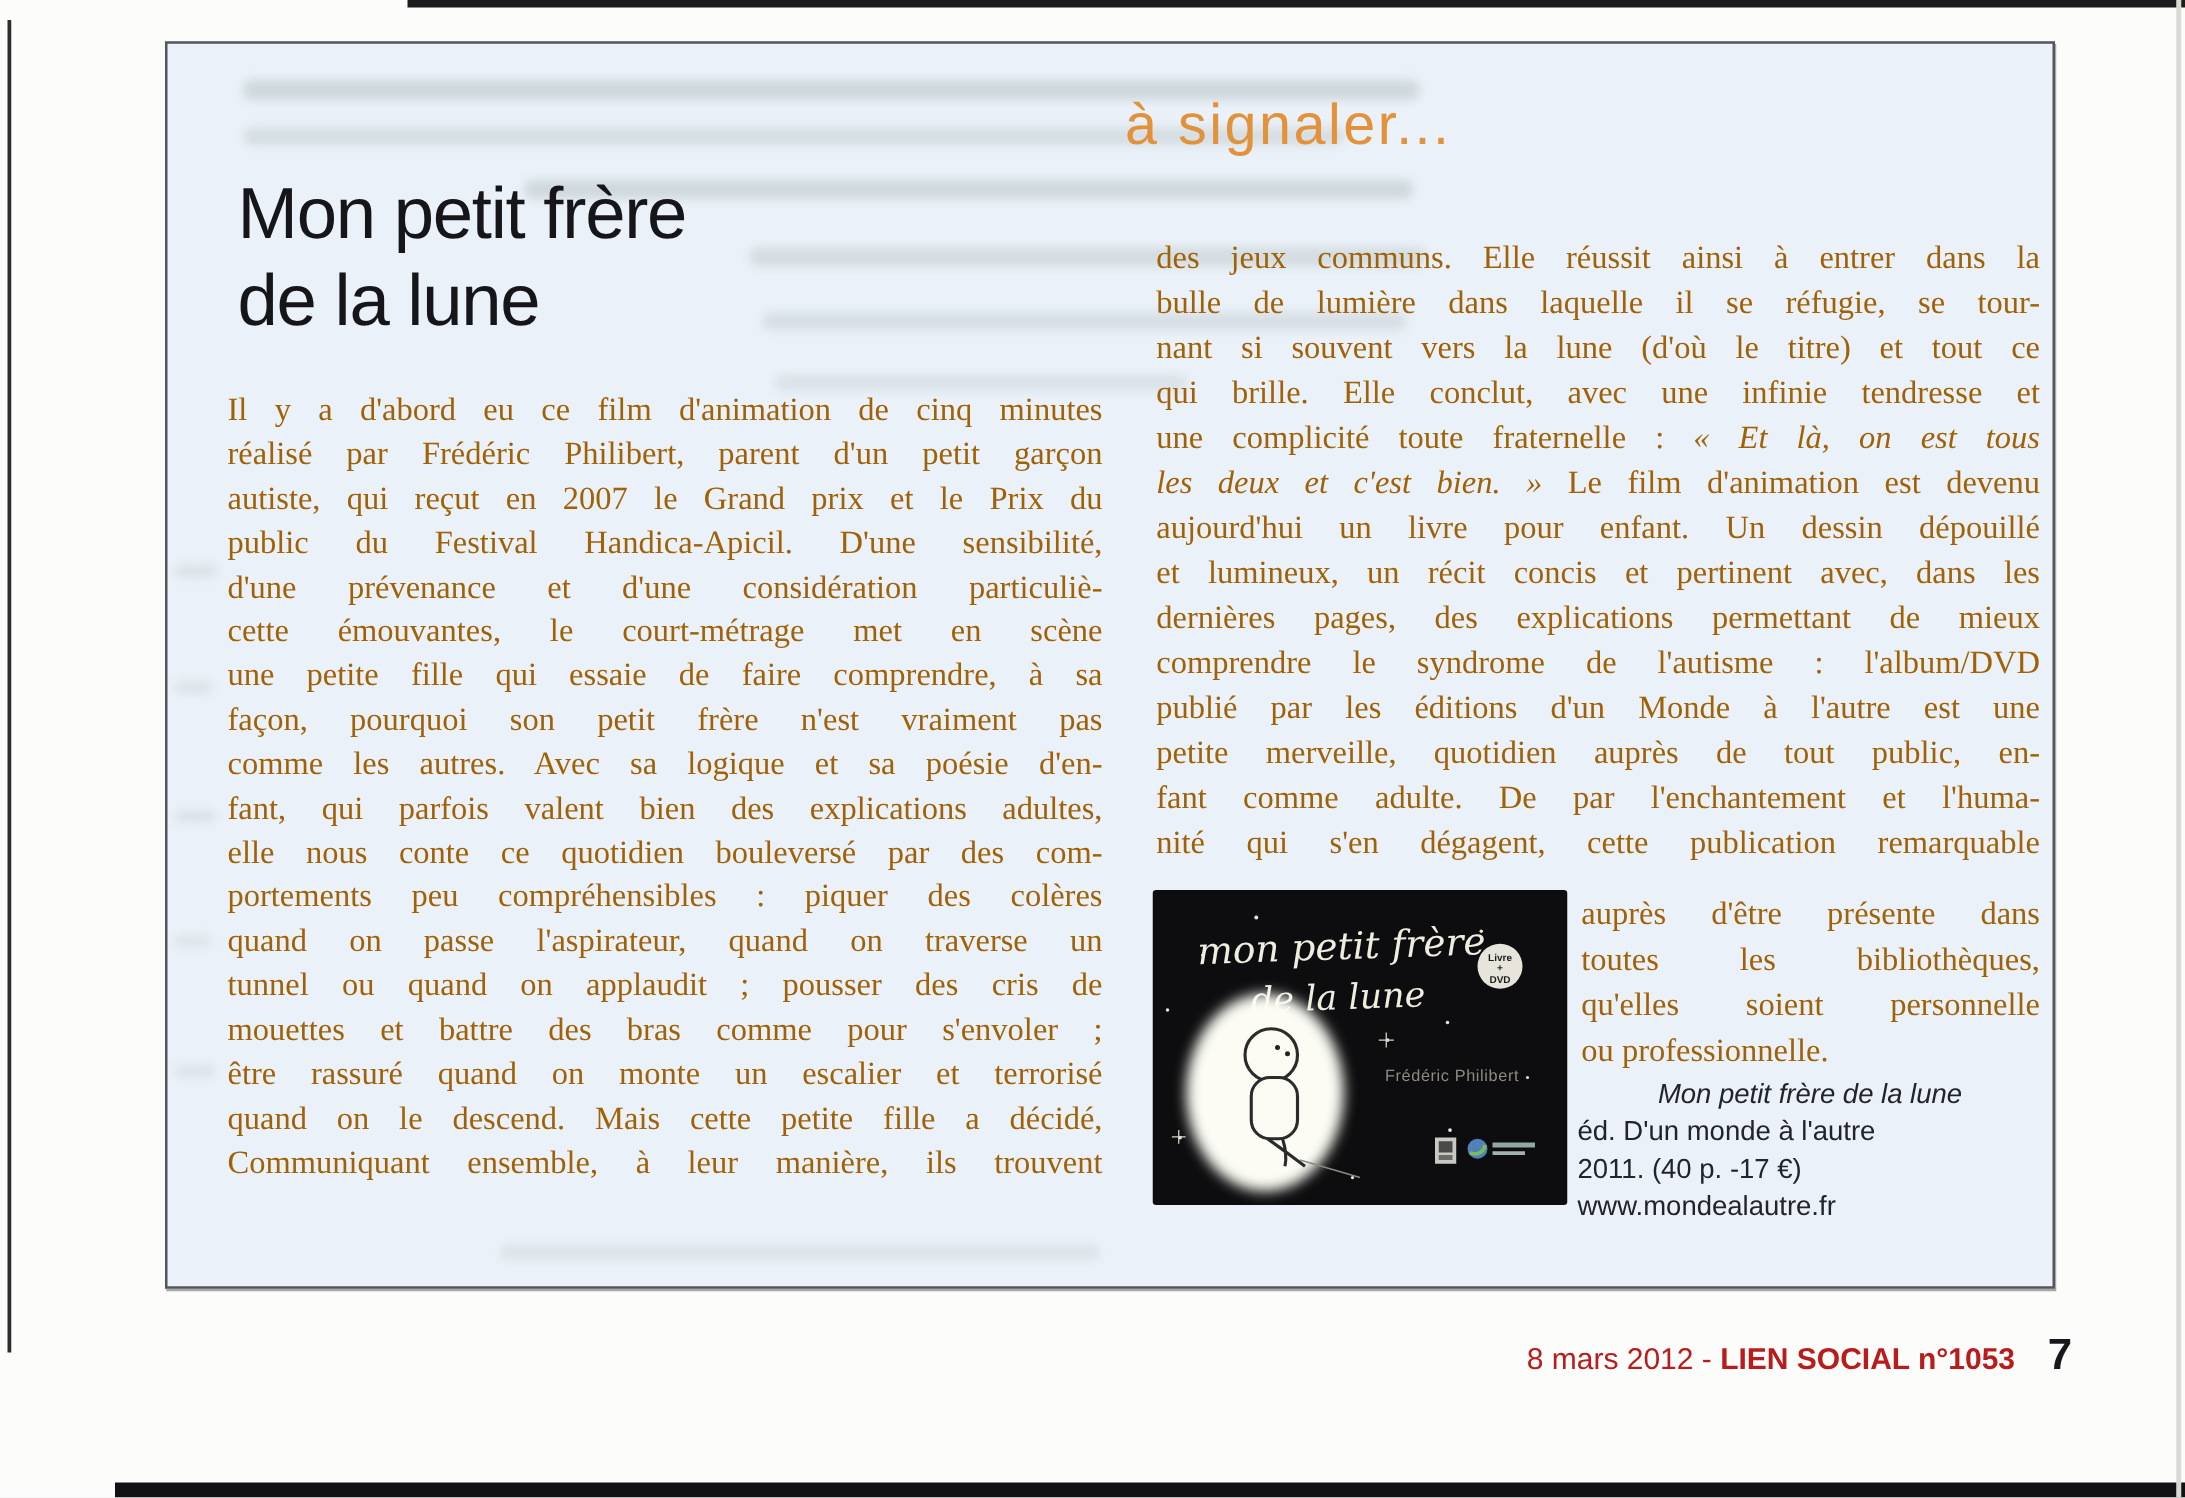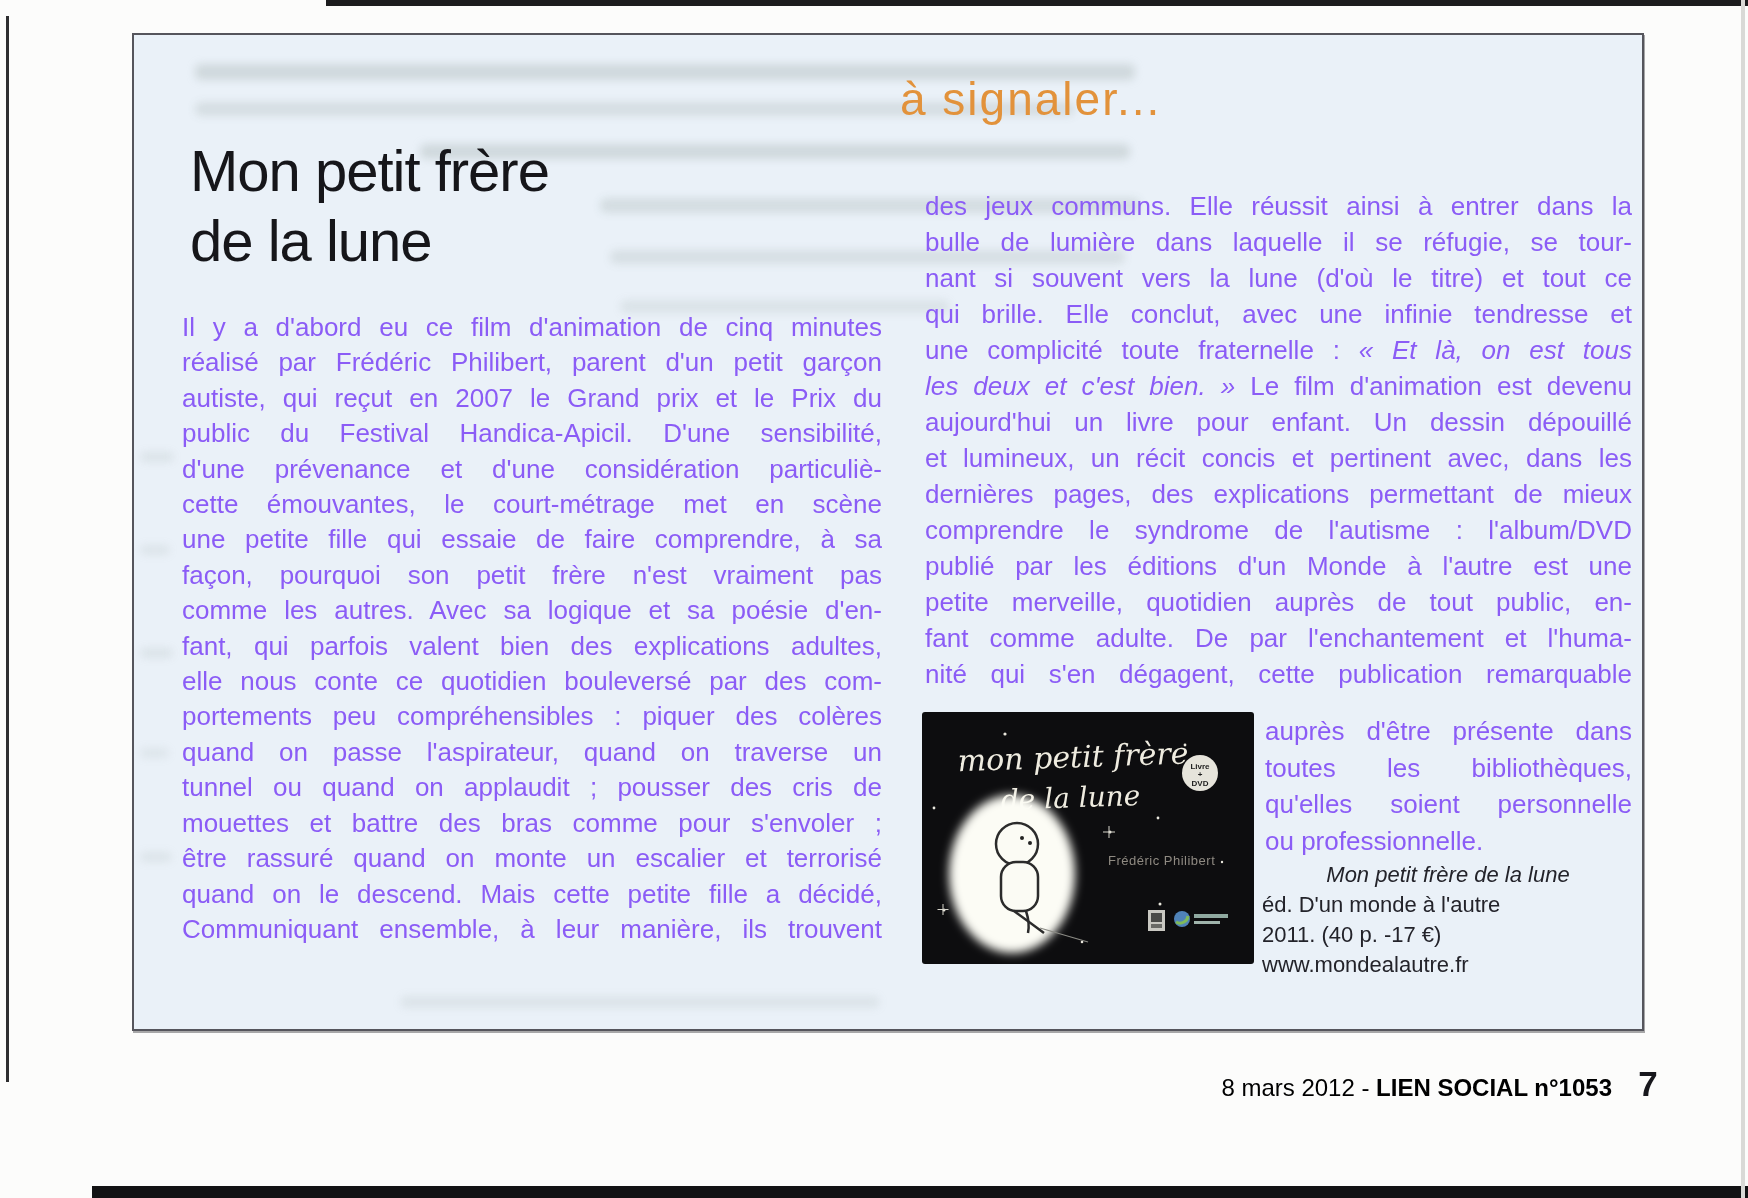--- a/index.html
+++ b/index.html
@@ -37,22 +37,22 @@
   #article-title{
     position:absolute;left:190px;top:136px;
     font-size:58px;line-height:70px;color:#16161a;
     letter-spacing:-1px;
     font-family:"Liberation Sans",sans-serif;
   }
 
   
   .col{
     position:absolute;
-    font-family:Liberation Sans, sans-serif;
-    font-size:26px;color:#8b5cf6;
+    font-family:Liberation Serif, serif;
+    font-size:26px;color:#a16207;
   }
   #col-left{left:182px;top:310px;width:700px;line-height:35.4px;}
   #col-right{left:925px;top:188px;width:707px;line-height:36px;}
   #col-right-narrow{left:1265px;top:713px;width:367px;line-height:36.5px;}
   .tline{white-space:nowrap;}
   .tline.just{white-space:normal;text-align:justify;text-align-last:justify;}
   .it{font-style:italic;}
 
   
   #book-cover{position:absolute;left:922px;top:712px;width:332px;height:252px;}
@@ -61,21 +61,21 @@
   #book-caption{
     position:absolute;left:1262px;top:860px;width:372px;
     font-family:"Liberation Sans",sans-serif;
     font-size:22px;line-height:30px;color:#23232a;
   }
   #book-caption .tline:first-child{font-style:italic;text-align:center;}
 
   
   #footer-line{
     position:absolute;left:1000px;top:1074px;width:612px;text-align:right;
-    font-size:24px;color:#000000;
+    font-size:24px;color:#b91c1c;
     font-family:"Liberation Sans",sans-serif;
   }
   #footer-line .strong{font-weight:bold;}
   #page-number{
     position:absolute;left:1624px;top:1064px;width:48px;text-align:center;
     font-size:35px;font-weight:bold;color:#17171c;
     font-family:"Liberation Sans",sans-serif;
   }
 </style>
 </head>

